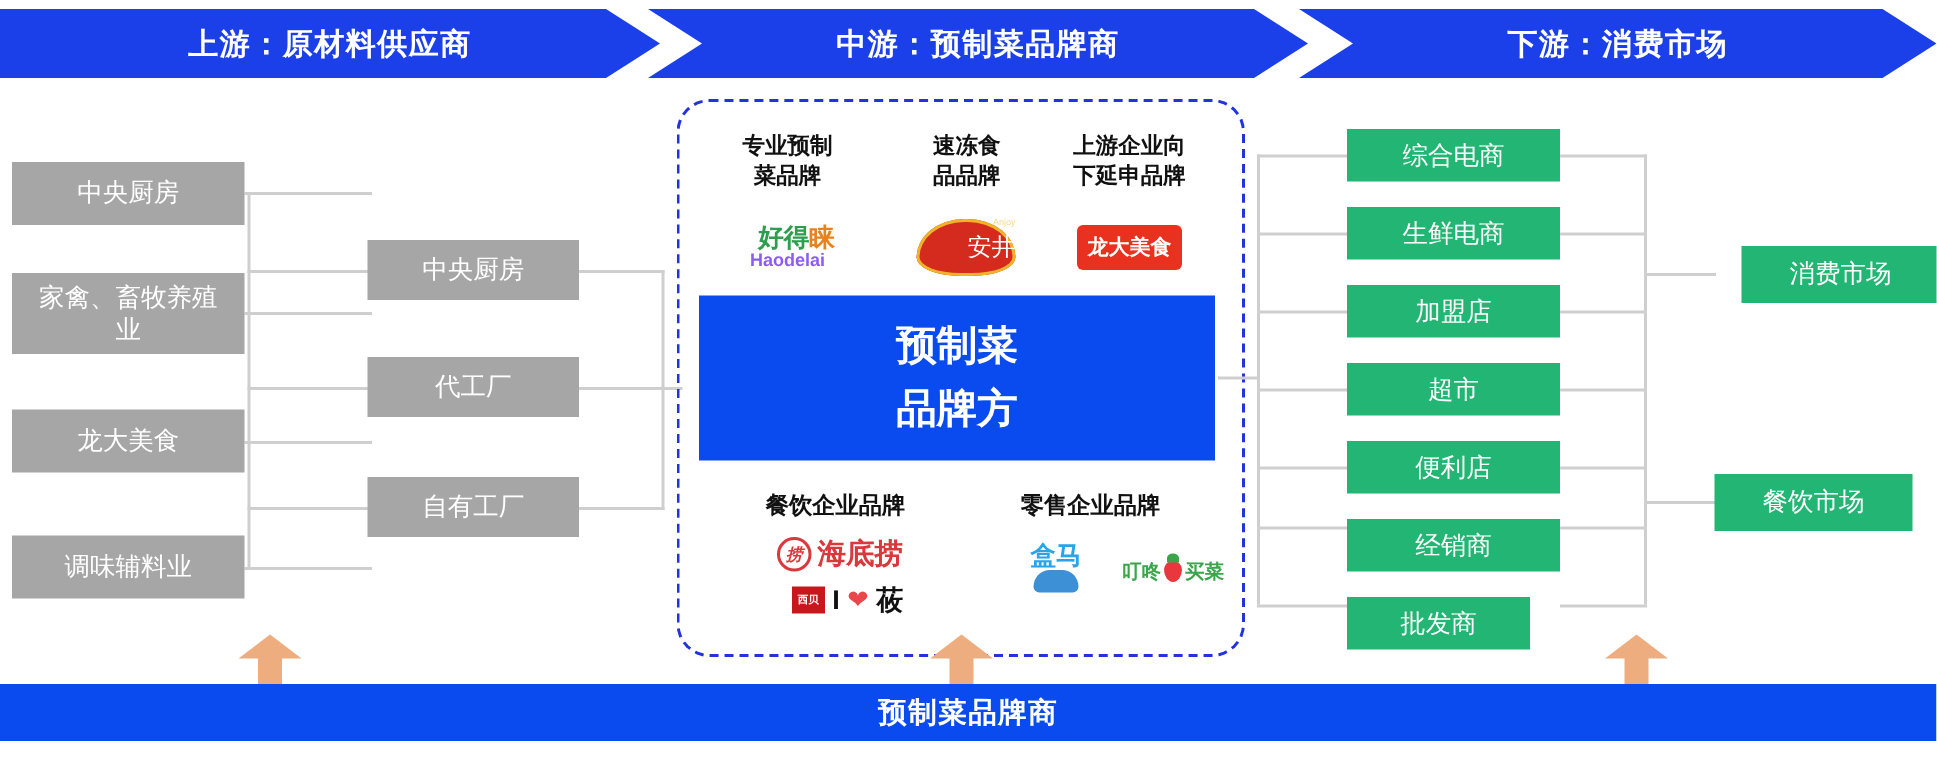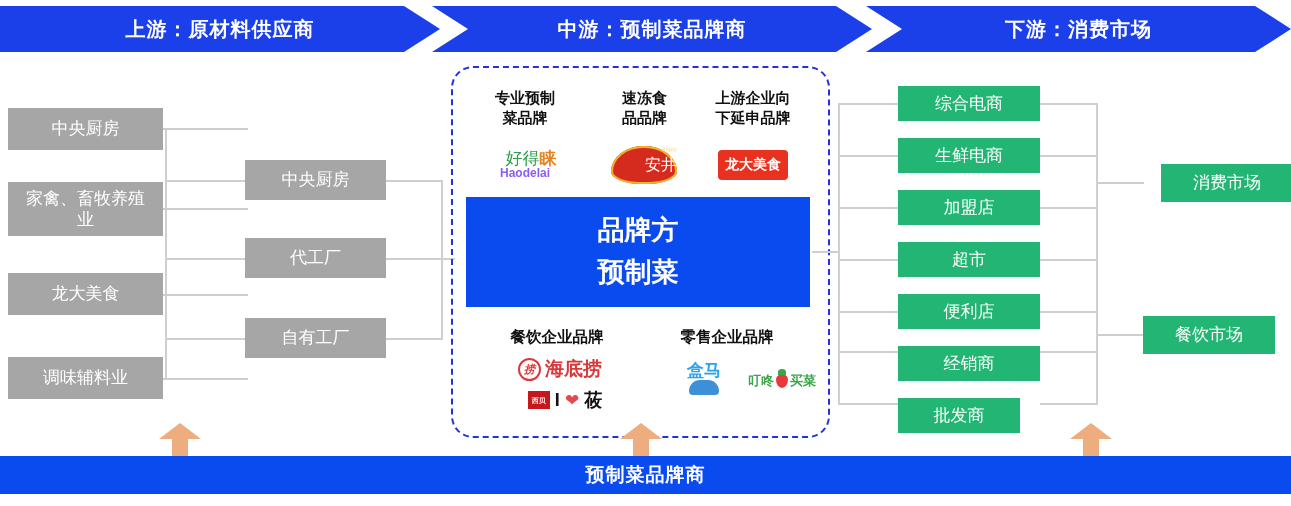--- a/index.html
+++ b/index.html
@@ -50,21 +50,21 @@
   }
   .cat2{
     position:absolute;text-align:center;font-size:15.5px;font-weight:bold;
     color:#111;
   }
 
   
   .logo{position:absolute;display:flex;align-items:center;justify-content:center;}
 
   .lg-haodelai{flex-direction:column;line-height:1;}
-  .lg-haodelai .cn{font-size:17px;font-weight:normal;color:#2e9e4e;letter-spacing:0px;margin-left:12px;}
+  .lg-haodelai .cn{font-size:17px;font-weight:bold;color:#2e9e4e;letter-spacing:0px;margin-left:12px;}
   .lg-haodelai .cn b{color:#e8821e;}
   .lg-haodelai .en{font-size:12px;font-weight:bold;color:#8b5cf6;margin-top:0;}
 
   .lg-anjing{width:66px;height:38px;background:#d52b1e;
     border-radius:50% 50% 46% 46% / 70% 70% 34% 34%;
     box-shadow:inset 0 0 0 2px #f0b429;
     color:#fff;font-size:16px;font-weight:normal;
     display:flex;align-items:center;justify-content:flex-end;}
   .lg-anjing .tiny{position:absolute;top:2px;font-size:6px;color:#f7d98a;}
 
@@ -189,22 +189,22 @@
   </div>
 </div>
 
 <div class="logo" style="left:716px;top:148px;width:74px;height:34px;">
   <div class="lg-longda">
     <span>龙大美食</span>
   </div>
 </div>
 
 <div class="node blue-core" style="left:466px;top:197px;width:344px;height:110px;">
+  <div>预制菜</div>
   <div>品牌方</div>
-  <div>预制菜</div>
 </div>
 
 <div class="cat2" style="left:487px;top:327px;width:140px;">
   <span>餐饮企业品牌</span>
 </div>
 <div class="cat2" style="left:657px;top:327px;width:140px;">
   <span>零售企业品牌</span>
 </div>
 
 <div class="logo" style="left:505px;top:356px;width:110px;height:26px;">

